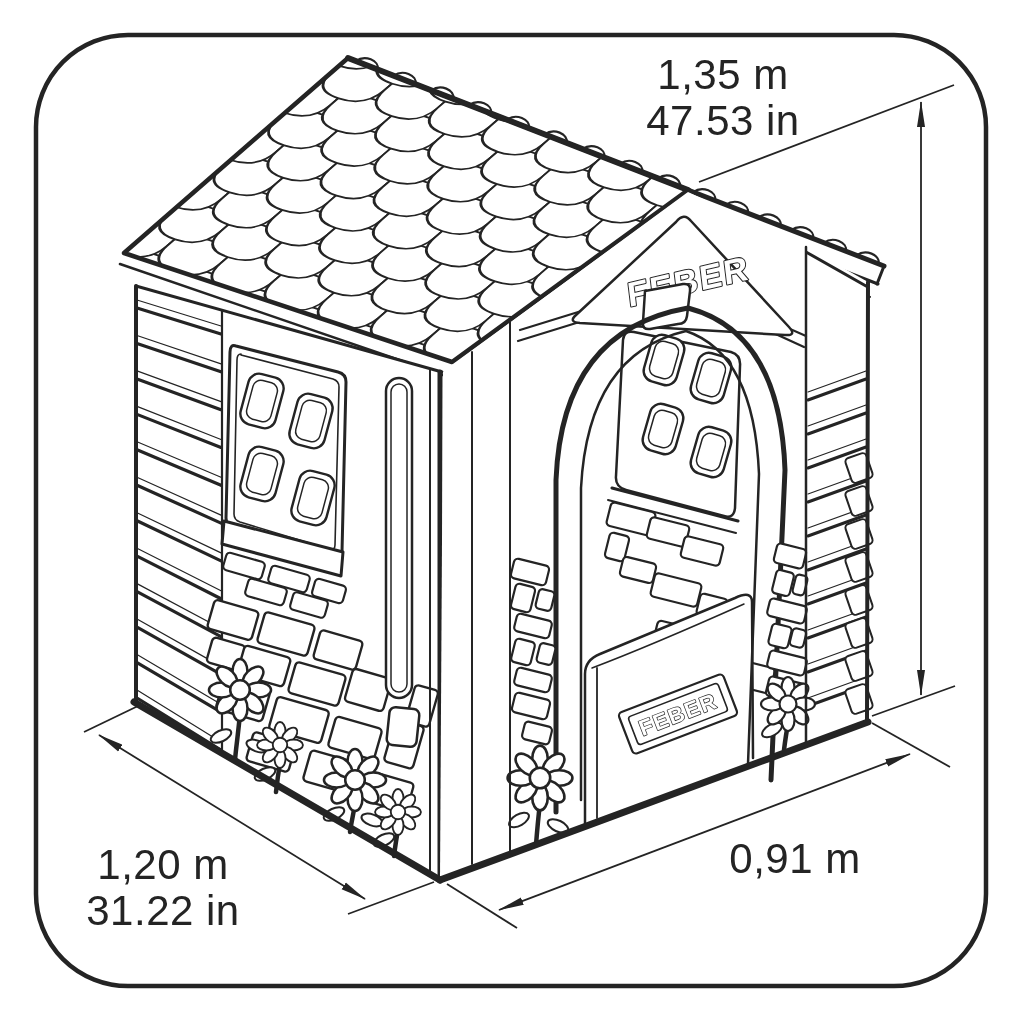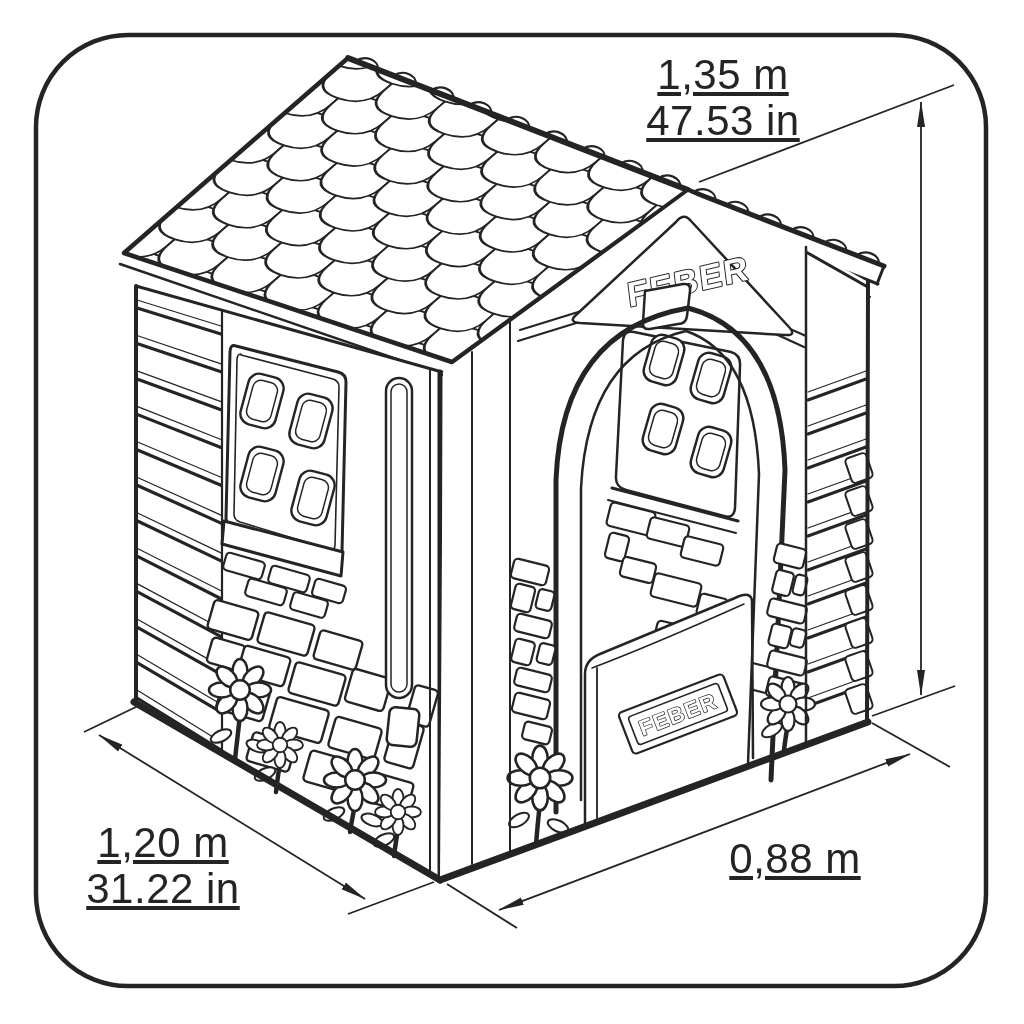--- a/index.html
+++ b/index.html
@@ -2,21 +2,21 @@
 <html style="--line: #242424; --border: #242424; --bg: #ffffff;"><head>
 <meta charset="utf-8">
 <style>
   :root{ --line:#242424; --border:#242424; --bg:#ffffff; }
   html,body{margin:0;padding:0;background:#fff;}
   .stage{position:relative;width:1024px;height:1024px;background:var(--bg);overflow:hidden;
          font-family:"Liberation Sans", sans-serif;}
   .stage svg{position:absolute;left:0;top:0;}
   .dim{position:absolute;text-align:center;color:var(--line);
        font:400 42px/46px "Liberation Sans", sans-serif;letter-spacing:.5px;white-space:nowrap;}
-  .dim span{display:block;text-decoration:underline;}
+  .dim span{display:block;}
 </style>
 </head>
 <body>
 
 <div class="stage">
 
 <svg id="art" width="1024" height="1024" viewBox="0 0 1024 1024">
   <defs>
     <marker id="arr" markerWidth="26" markerHeight="10" refX="25" refY="5" orient="auto-start-reverse" markerUnits="userSpaceOnUse">
       <path d="M26,5 L0,1 L0,9 Z" fill="#242424"></path>
@@ -450,21 +450,21 @@
       <path d="M872,723 L950,767"></path>
       <path d="M499,910 L910,754" marker-start="url(#arr)" marker-end="url(#arr)"></path>
     </g>
   </g>
 </svg>
 
 <div class="dim" style="left:573px;top:52px;width:300px">
   <span>1,35 m</span>
   <span>47.53 in</span>
 </div>
-<div class="dim" style="left:13px;top:820px;width:300px">
+<div class="dim" style="left:13px;top:842px;width:300px">
   <span>1,20 m</span>
   <span>31.22 in</span>
 </div>
 <div class="dim" style="left:645px;top:836px;width:300px">
-  <span>0,88 m</span>
+  <span>0,91 m</span>
 </div>
 
 </div>
 
 </body></html>

